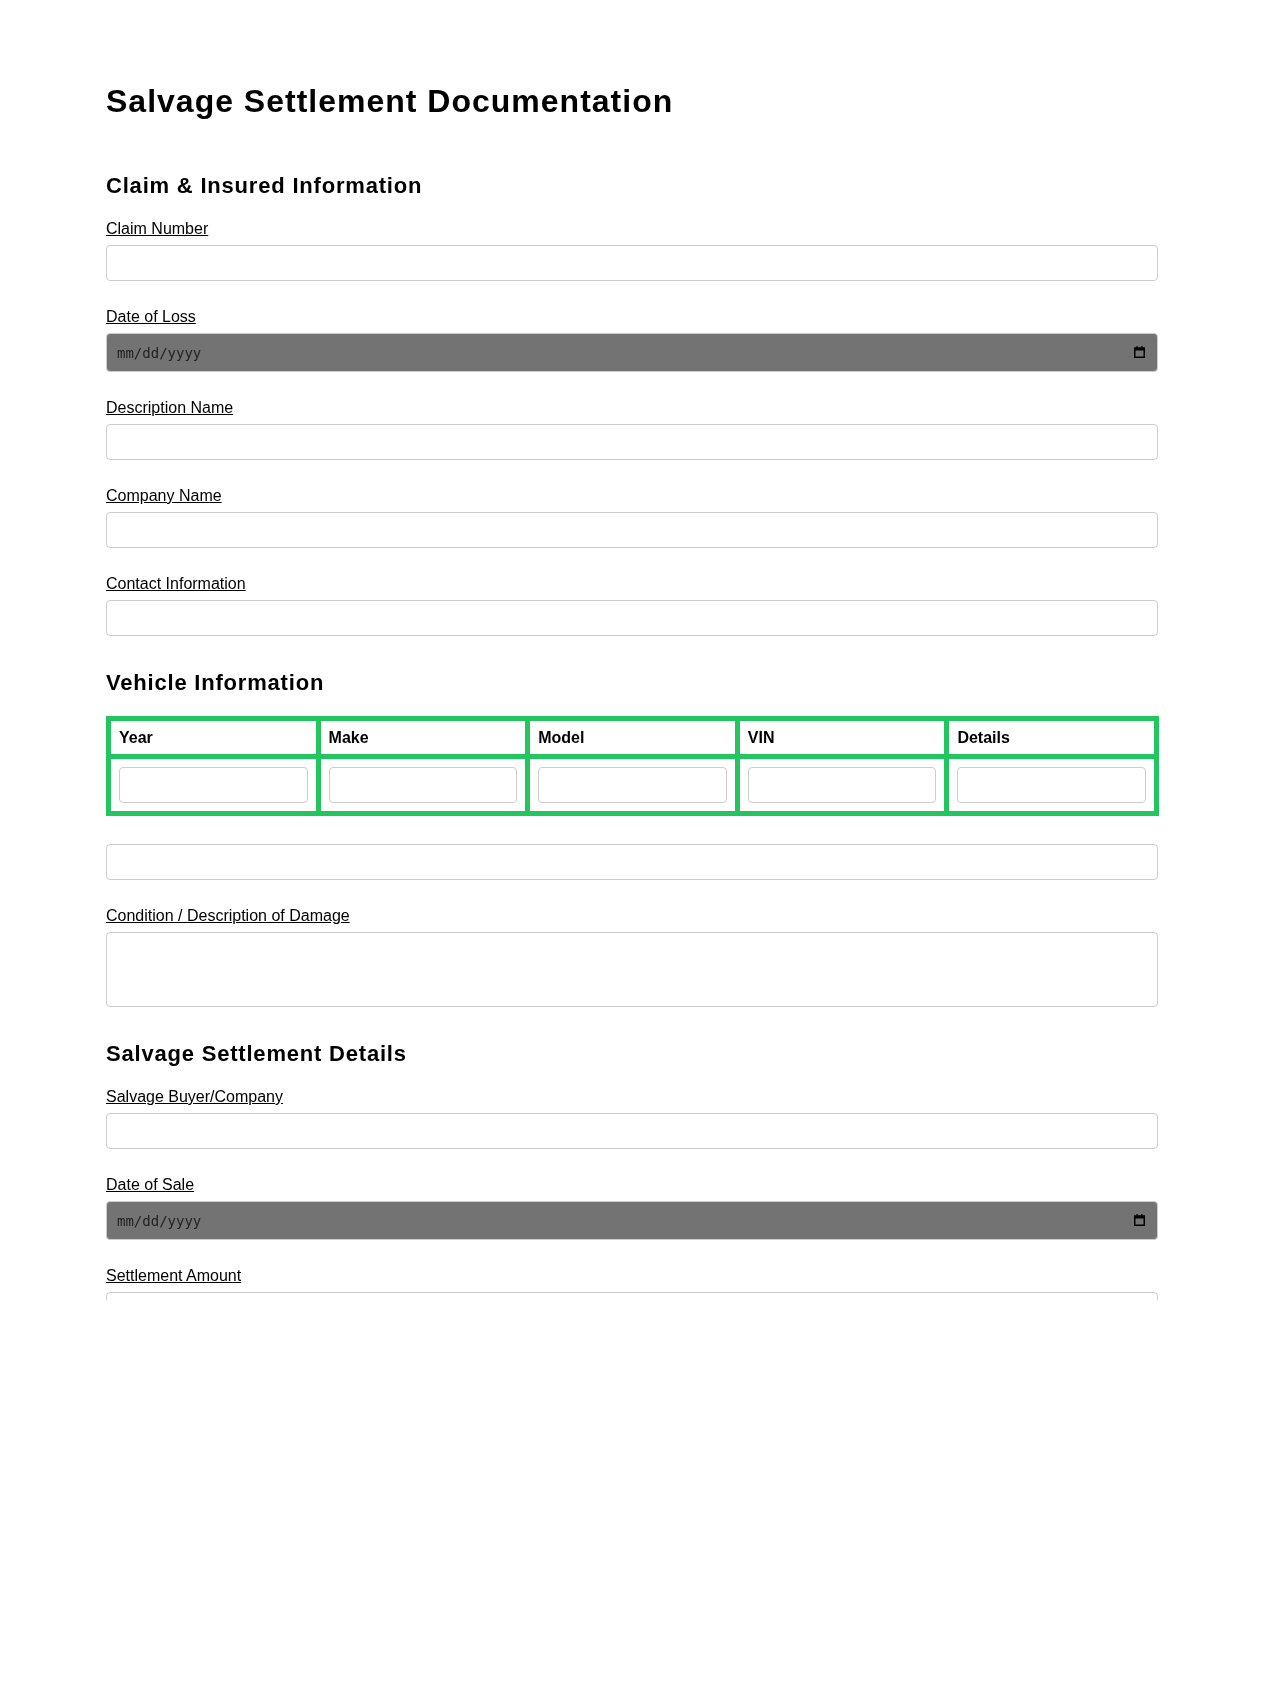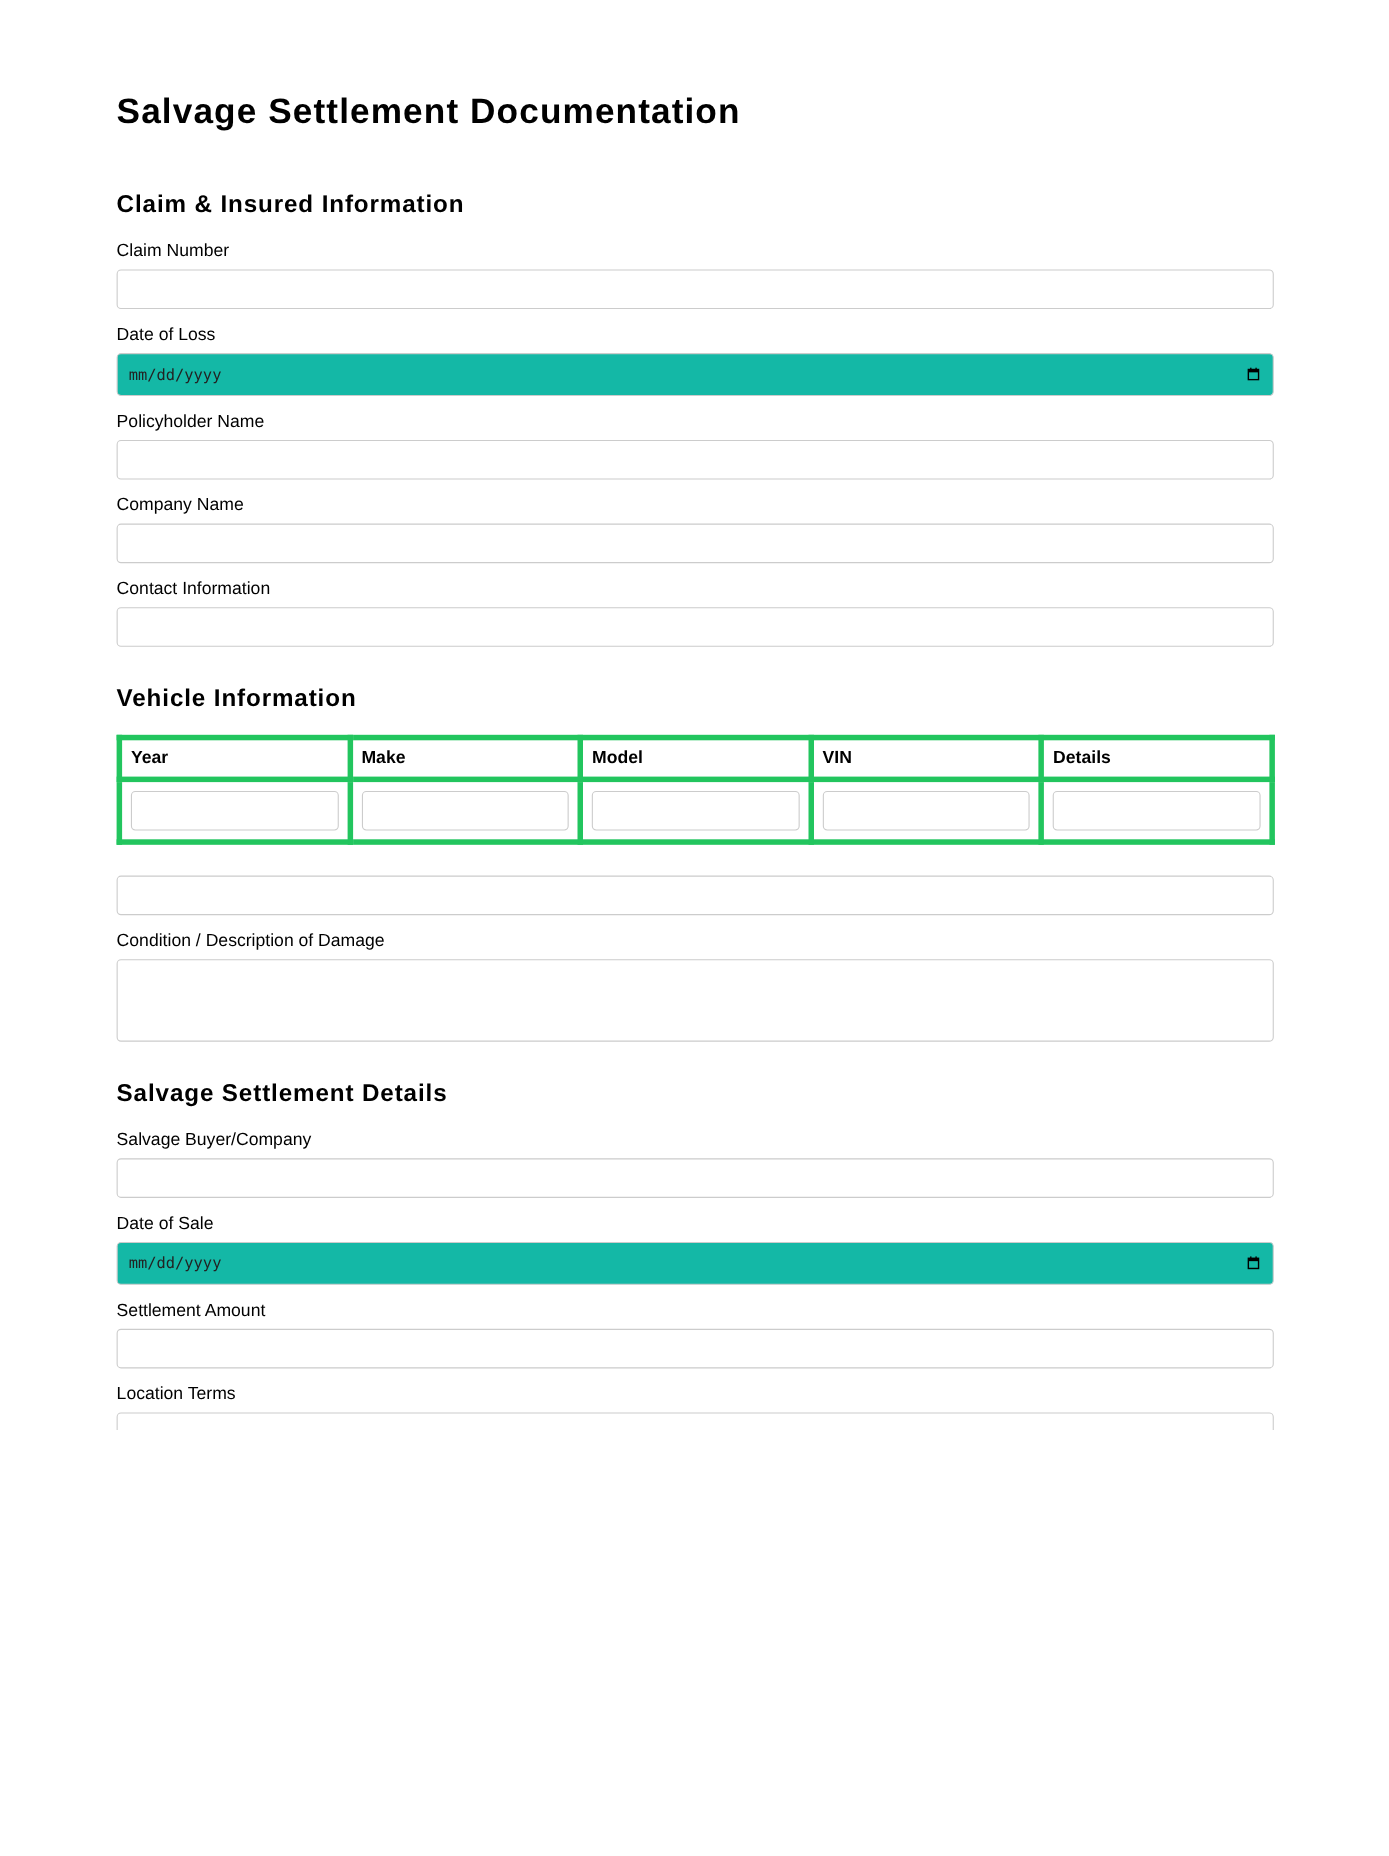--- a/index.html
+++ b/index.html
@@ -5,26 +5,26 @@
   html, body { margin: 0; padding: 0; background: #ffffff; }
   body { width: 1263px; height: 1687px; overflow: hidden; position: relative;
          font-family: "Liberation Sans", sans-serif; color: #000; }
   .viewport { position: absolute; left: 0; top: 0; width: 1263px; height: 1300px; overflow: hidden; padding-left: 24px; }
   .container { position: absolute; left: 106px; top: 0; width: 1052px; }
   h1 { font-size: 32px; font-weight: bold; letter-spacing: 1px; margin: 0;
        position: absolute; top: 82px; left: 0; line-height: 38px; white-space: nowrap; }
   .content { position: absolute; top: 173px; left: 0; width: 1052px; }
   h2 { font-size: 22px; font-weight: bold; letter-spacing: 0.8px; margin: 0 0 20px 0; line-height: 26px; }
   .section { margin-bottom: 34px; }
-  .field { margin-bottom: 14px; }
+  .field { margin-bottom: 26px; text-decoration: underline; }
   label { display: block; font-size: 16px; line-height: 20px; margin-bottom: 6px; }
   .text-input { display: block; box-sizing: border-box; width: 1052px; height: 36px;
                 border: 1px solid #cccccc; border-radius: 4px; background: #fff; padding: 0 8px; }
   .date-input { position: relative; box-sizing: border-box; width: 1052px; height: 39px;
-                border: 1px solid #cccccc; border-radius: 4px; background: #14b8a6; }
+                border: 1px solid #cccccc; border-radius: 4px; background: #737373; }
   .date-placeholder { position: absolute; left: 10px; top: 10px; font-family: "DejaVu Sans Mono", monospace;
                       font-size: 14px; line-height: 18px; color: #222; letter-spacing: 0px; }
   .cal-icon { position: absolute; right: 12px; top: 12px; width: 11px; height: 12px; }
   .textarea { box-sizing: border-box; width: 1052px; height: 75px; border: 1px solid #cccccc;
               border-radius: 4px; background: #fff; }
   table.vehicle { border-collapse: collapse; width: 1053px; margin: 0 0 28px 0; table-layout: fixed; }
   table.vehicle th, table.vehicle td { border: 5px solid #22c55e; padding: 8px; text-align: left; }
   table.vehicle th { font-size: 16px; font-weight: bold; height: 17px; line-height: 17px; }
   table.vehicle td { height: 36px; }
   .cell-input { box-sizing: border-box; width: 100%; height: 36px; border: 1px solid #cccccc;
@@ -54,21 +54,21 @@
             <svg class="cal-icon" viewBox="0 0 11 12">
               <rect x="0.75" y="2" width="9.5" height="9.25" fill="none" stroke="#000" stroke-width="1.5"></rect>
               <rect x="0.75" y="2" width="9.5" height="2.5" fill="#000"></rect>
               <rect x="2.5" y="0" width="1.2" height="2.5" fill="#000"></rect>
               <rect x="7.3" y="0" width="1.2" height="2.5" fill="#000"></rect>
             </svg>
           </div>
         </div>
 
         <div class="field">
-          <label>Policyholder Name</label>
+          <label>Description Name</label>
           <div class="text-input"></div>
         </div>
 
         <div class="field">
           <label>Company Name</label>
           <div class="text-input"></div>
         </div>
 
         <div class="field">
           <label>Contact Information</label>

